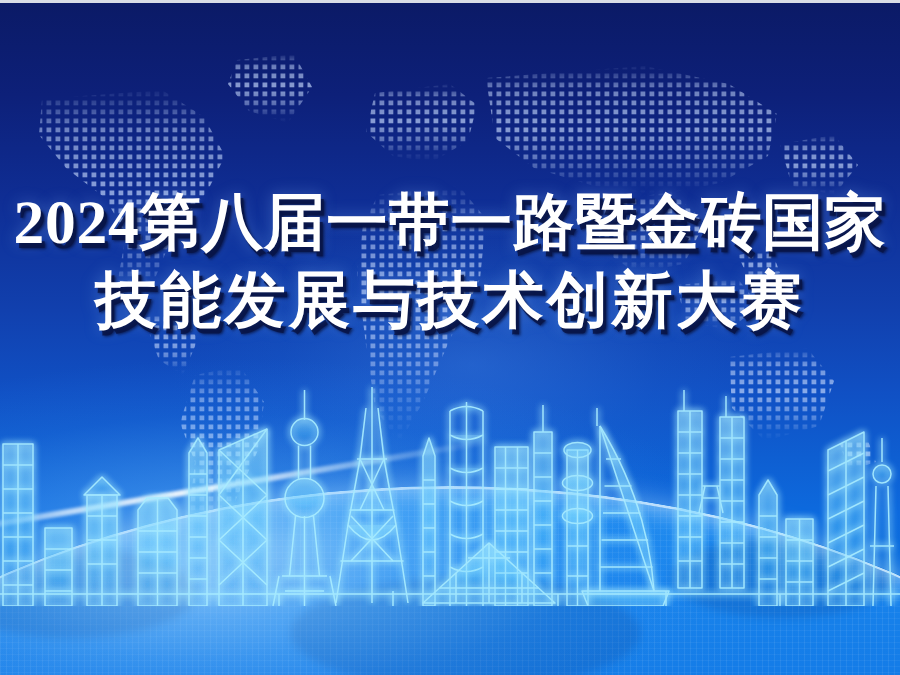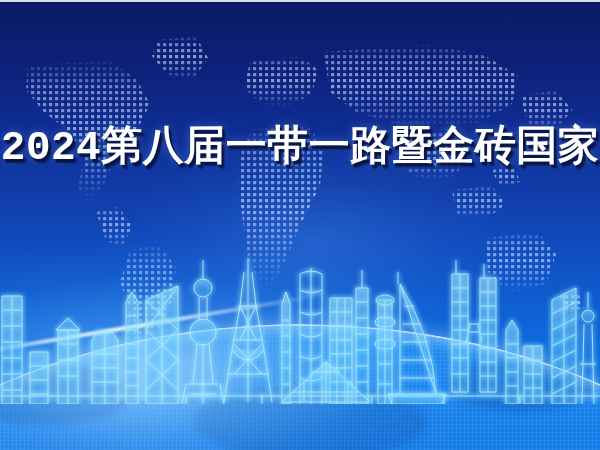--- a/index.html
+++ b/index.html
@@ -157,21 +157,21 @@
     color: #ffffff;
     font-family: "Liberation Serif", "DejaVu Serif", serif;
     font-weight: 700;
     letter-spacing: 0.5px;
     white-space: nowrap;
     text-shadow:
        2px 3px 0 rgba(8,20,70,0.85),
        3px 4px 2px rgba(5,15,55,0.75),
        0 0 10px rgba(150,200,255,0.35);
   }
-  .title-line.l1 { font-size: 41px; line-height: 52px; font-family: Liberation Mono, monospace; }
+  .title-line.l1 { font-size: 41px; line-height: 52px; }
   .title-line.l2 { font-size: 41px; line-height: 52px; letter-spacing: 2px; }
 
   
   .top-rule {
     position: absolute;
     left: 0; top: 0;
     width: 600px;
     height: 2px;
     background: #d9dde6;
     z-index: 9;
@@ -403,15 +403,16 @@
         <g>
           <path d="M0,152 H600"></path>
           <path d="M186,152 L186,160 M262,150 L262,160 M372,152 L372,160 M444,150 L444,160 M520,152 L520,160"></path>
         </g>
       </g>
     </svg>
   </div>
 
   <div class="headline">
     <span class="title-line l1">2024第八届一带一路暨金砖国家</span>
+    <span class="title-line l2">技能发展与技术创新大赛</span>
   </div>
 
 </div>
 
 </body></html>

